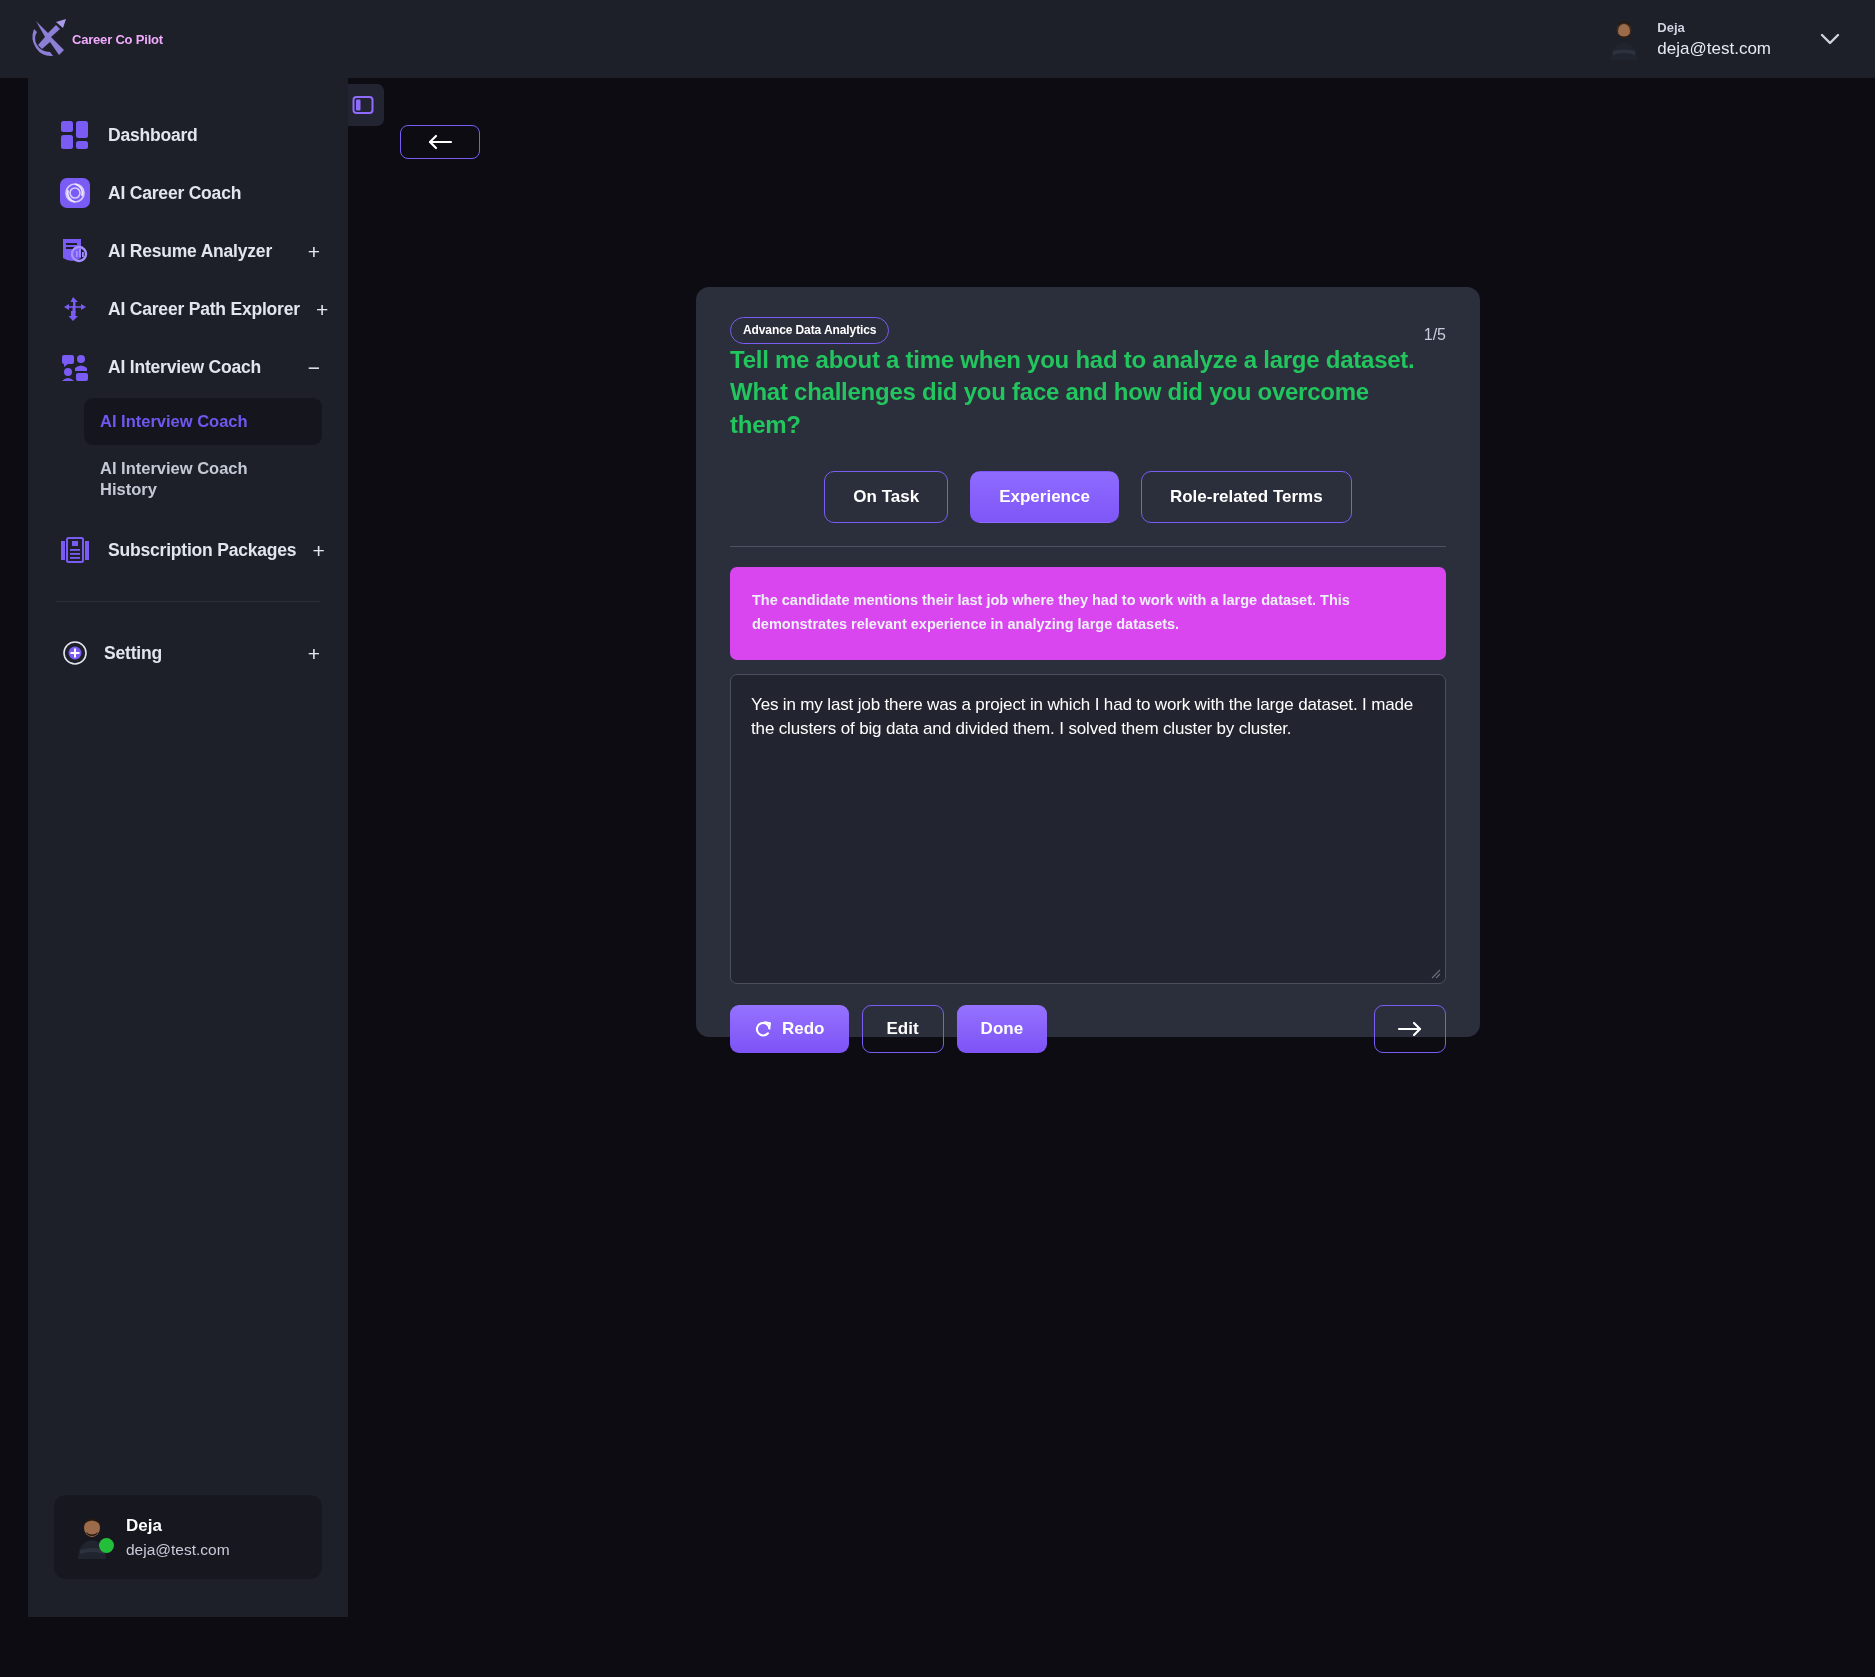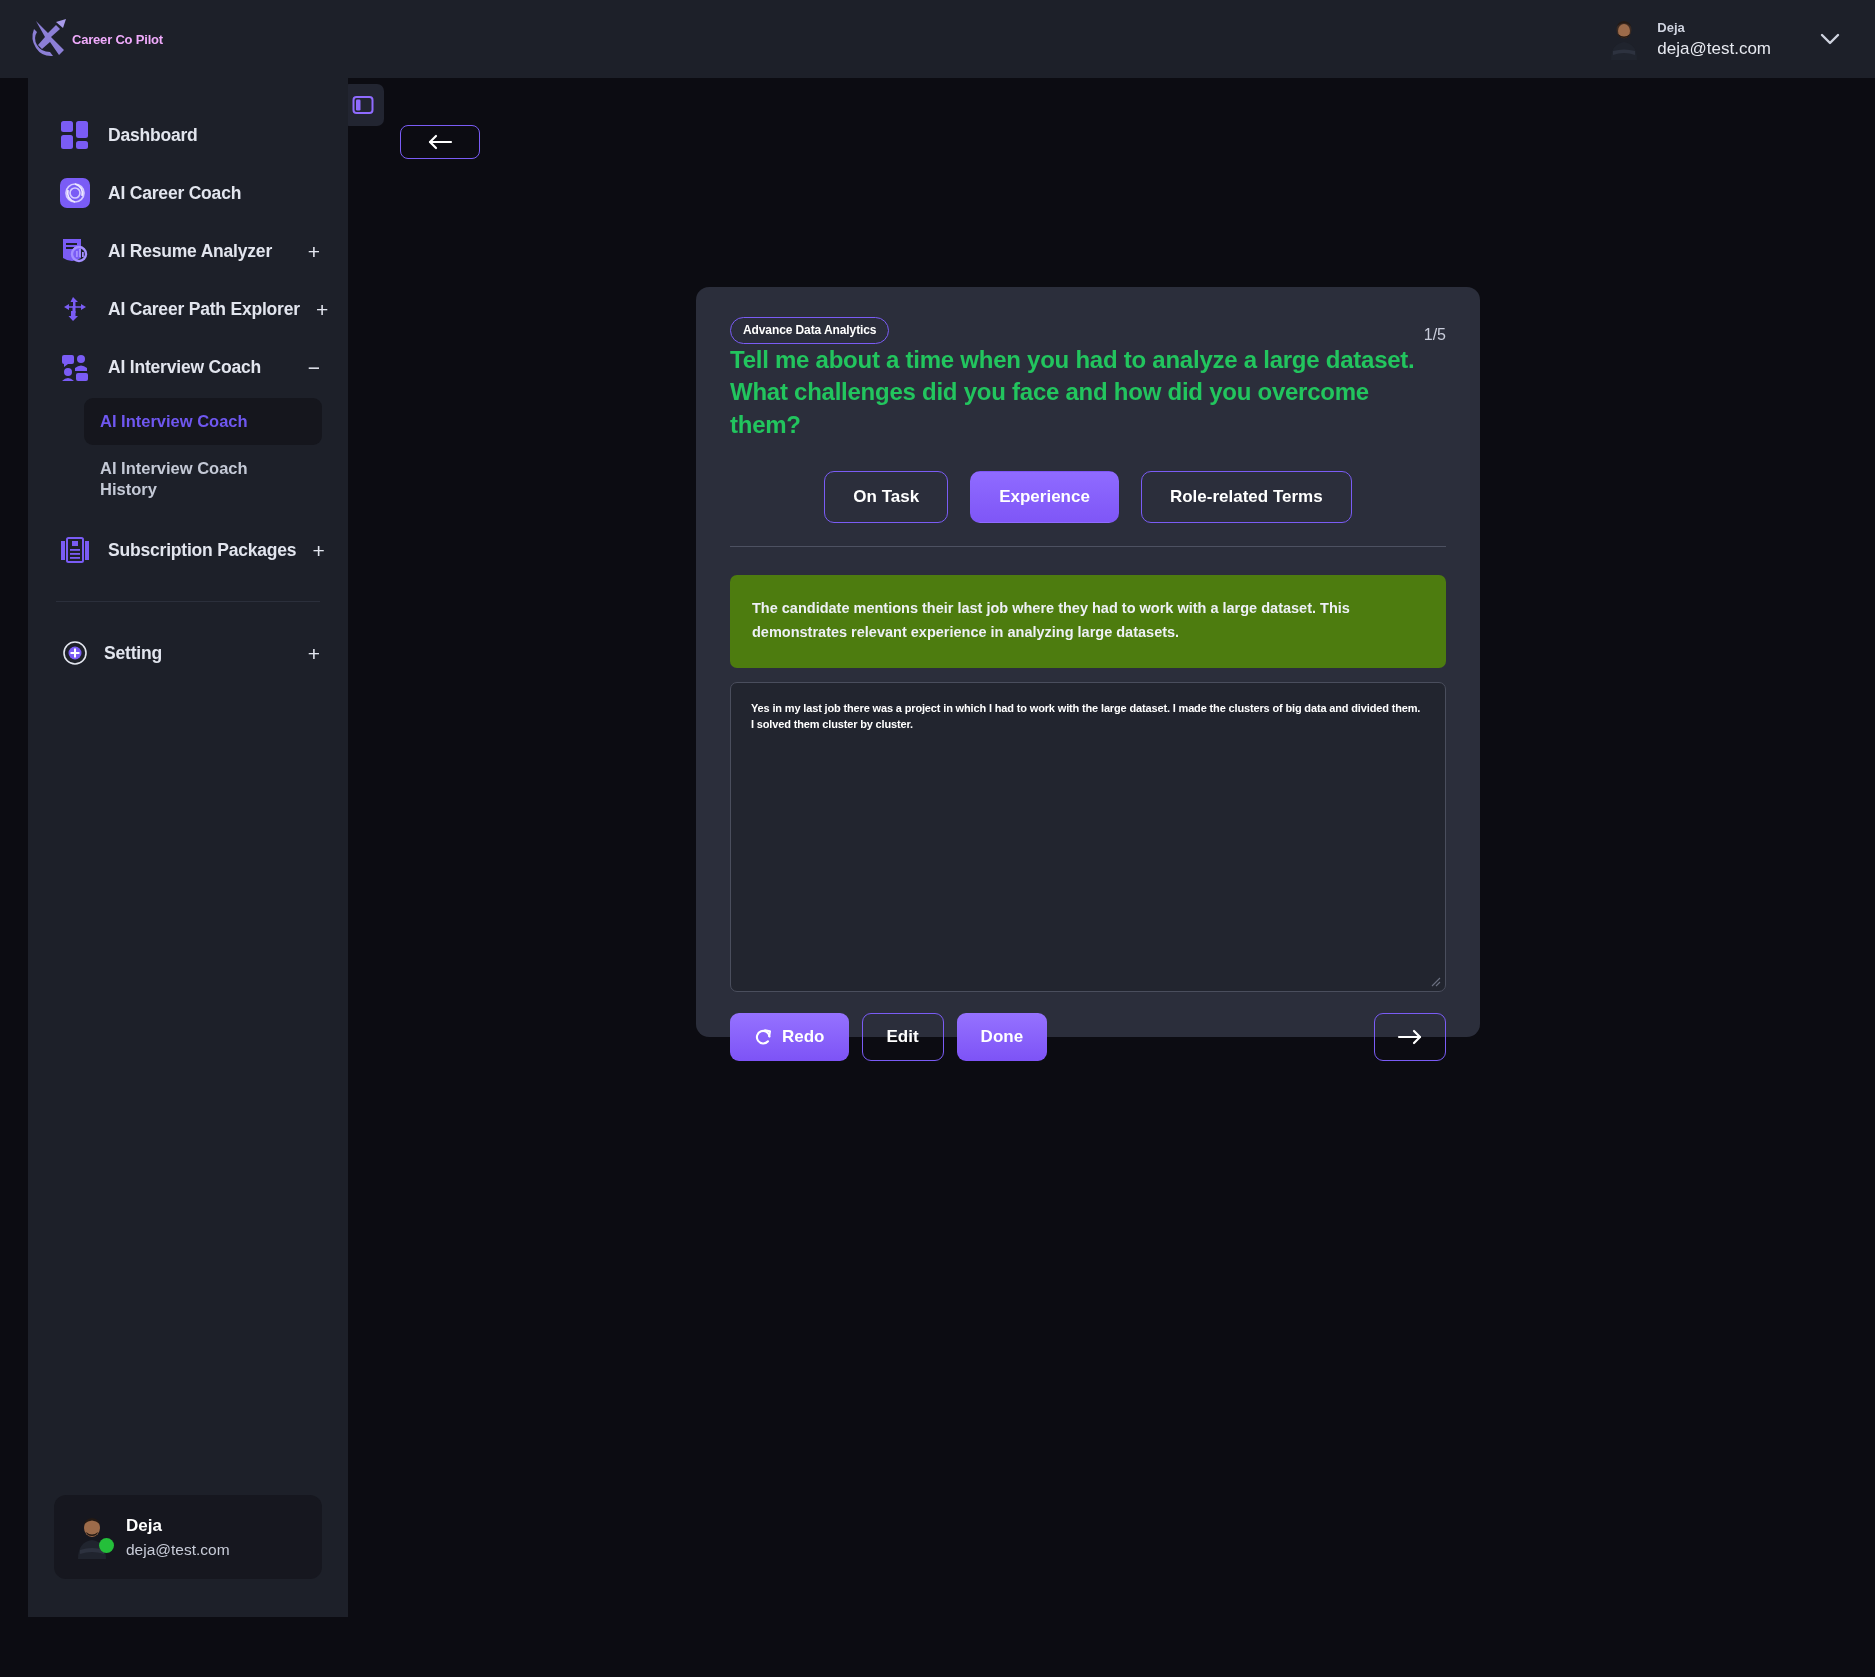--- a/index.html
+++ b/index.html
@@ -123,30 +123,30 @@
   .tab {
     border: 1.6px solid #7a5cf5; border-radius: 10px;
     padding: 15px 28px; font-size: 17px; font-weight: bold; color: #ffffff;
     background: transparent; cursor: pointer; white-space: nowrap;
   }
   .tab.active {
     background: linear-gradient(180deg, #8f6bff 0%, #7f56f7 100%);
     border-color: transparent;
   }
   .feedback {
-    margin-top: 28px; background: #4d7c0f; border-radius: 7px;
+    margin-top: 20px; background: #d946ef; border-radius: 7px;
     padding: 22px 22px 24px 22px;
     font-size: 14.5px; font-weight: bold; line-height: 1.62; color: #eef0f6;
   }
   .answer-box {
     position: relative; margin-top: 14px; height: 310px;
     background: #22252f; border: 1.3px solid #4a4e5d; border-radius: 7px;
     padding: 18px 20px; overflow: hidden;
   }
-  .answer-text { font-size: 11px; font-weight: bold; line-height: 1.42; color: #ffffff; letter-spacing: -0.15px; }
+  .answer-text { font-size: 17px; font-weight: normal; line-height: 1.42; color: #ffffff; letter-spacing: -0.15px; }
   .resize-grip { position: absolute; right: 4px; bottom: 4px; width: 10px; height: 10px; }
   .actions { margin-top: 21px; display: flex; align-items: center; gap: 13px; }
   .btn {
     height: 48px; border-radius: 9px; font-size: 17px; font-weight: bold;
     display: flex; align-items: center; justify-content: center; gap: 9px;
     cursor: pointer; color: #ffffff; padding: 0 24px; border: none;
     font-family: "Liberation Sans", sans-serif;
   }
   .btn.primary { background: linear-gradient(180deg, #9572ff 0%, #7d53f6 100%); }
   .btn.ghost { background: transparent; border: 1.6px solid #7a5cf5; }

